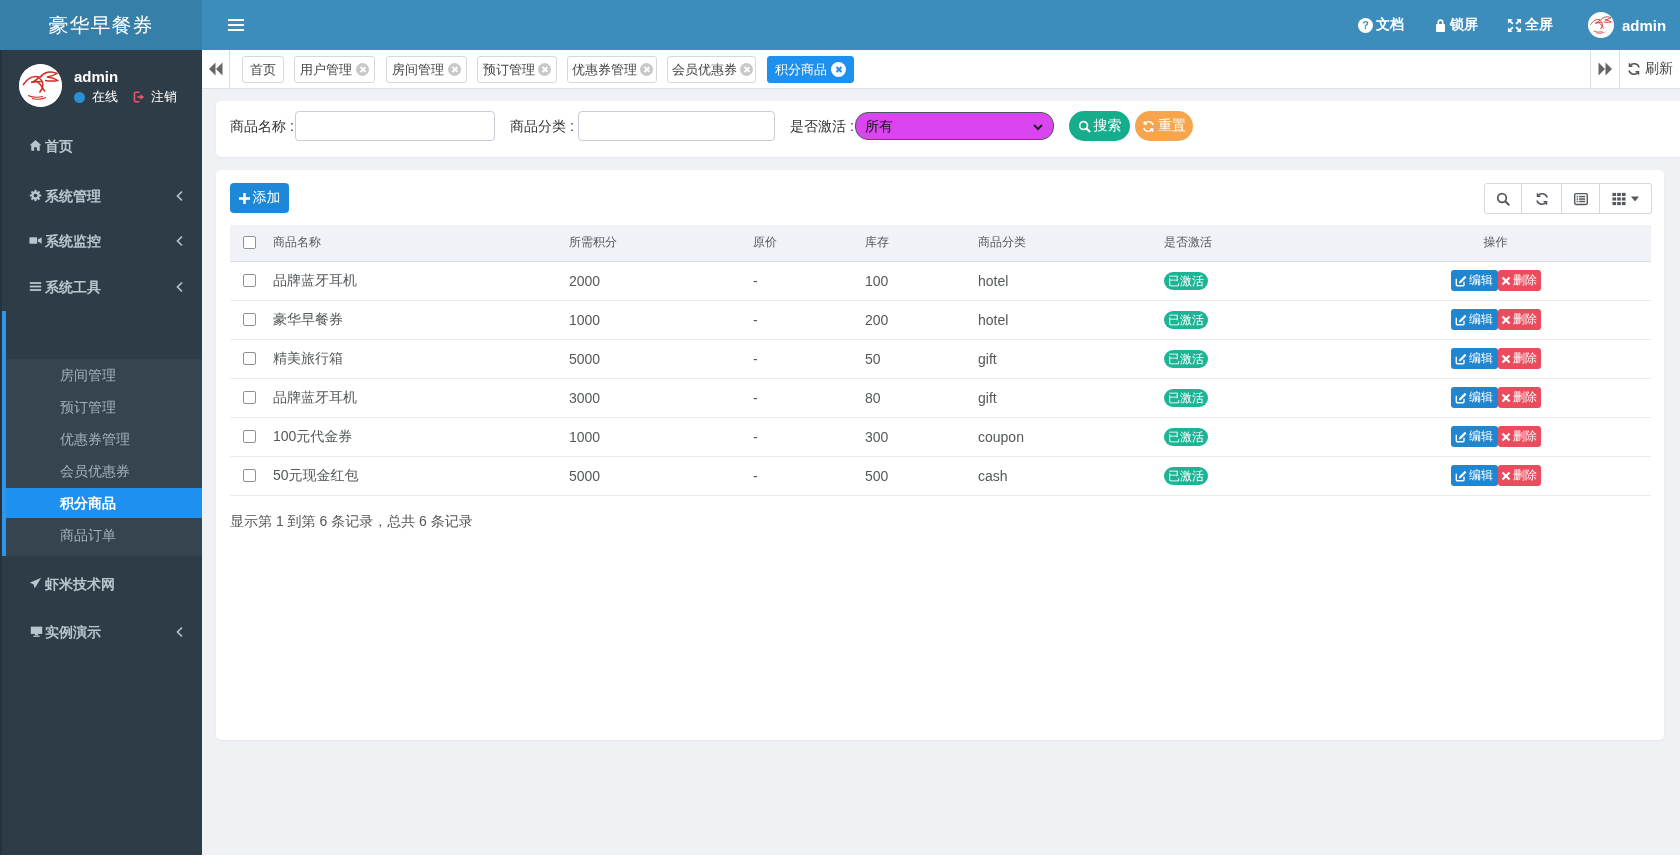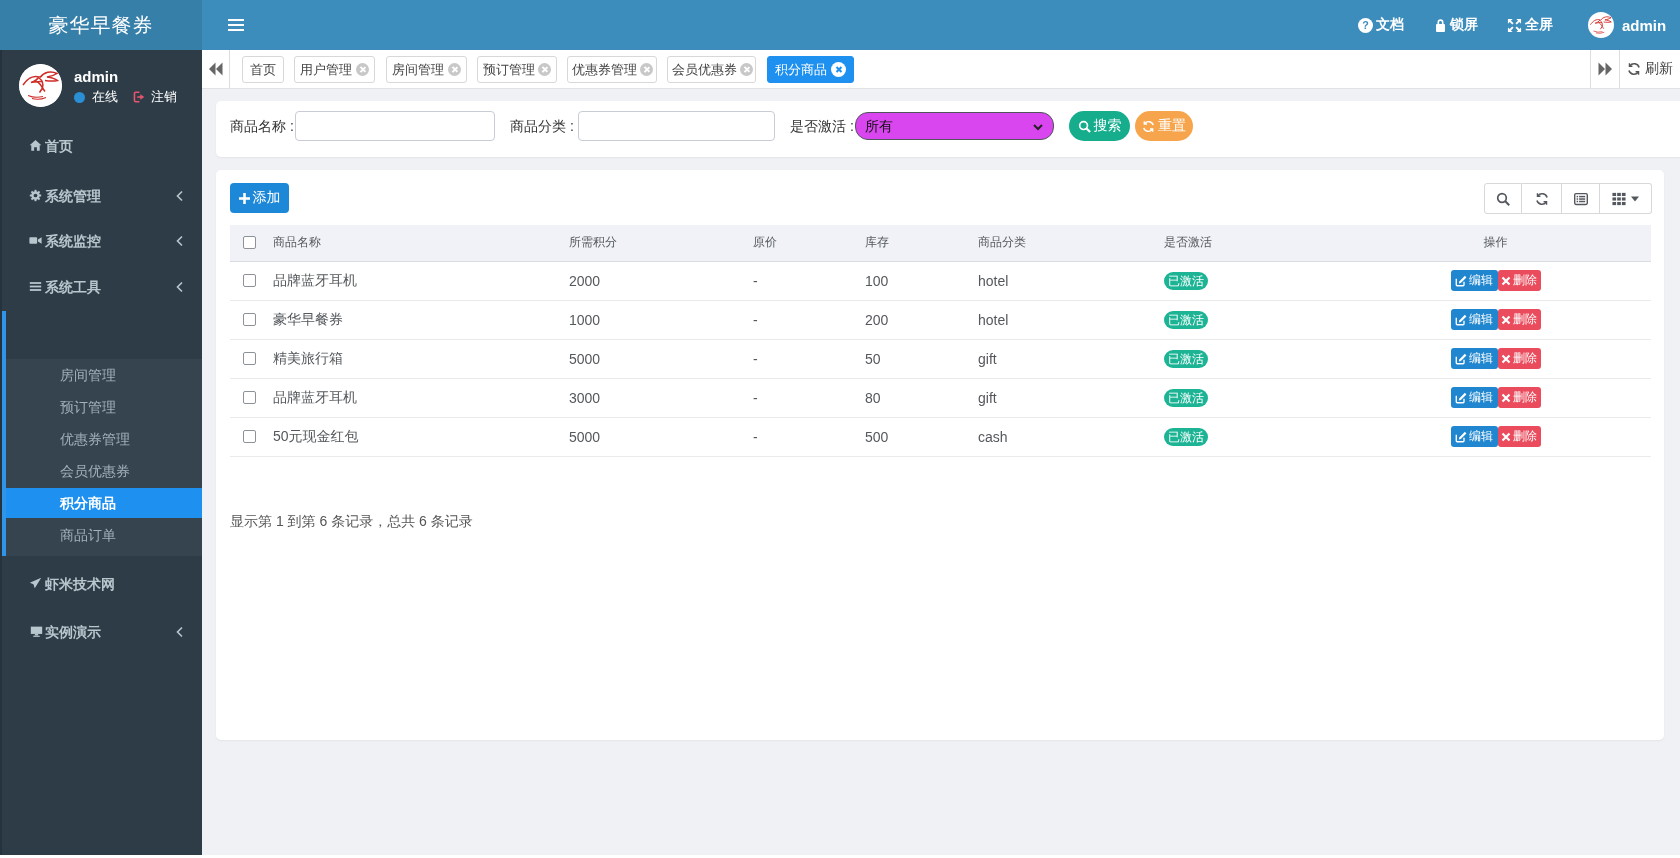--- a/index.html
+++ b/index.html
@@ -435,20 +435,37 @@
                   <path d="M1.5 4.5v7a1 1 0 0 0 1 1h7a1 1 0 0 0 1-1V8" fill="none" stroke="#fff" stroke-width="1.6"></path>
                   <path d="M5 7.5 11.5 1l1.8 1.8L6.8 9.3 4.5 9.8z" fill="#fff"></path>
                 </svg>编辑</span><span class="btn-d"><svg width="10" height="10" viewBox="0 0 10 10" fill="none" stroke="#fff" stroke-width="2.2">
                   <path d="M1.5 1.5 8.5 8.5M8.5 1.5 1.5 8.5"></path>
                 </svg>删除</span></td>
       </tr>
       <tr>
         <td style="padding-left:13px;">
               <div class="cbx"></div>
             </td>
+        <td>100元代金券</td>
+            <td>1000</td>
+            <td>-</td>
+            <td>300</td>
+            <td>coupon</td>
+            <td><span class="badge">已激活</span></td>
+        <td class="opcell"><span class="btn-e"><svg width="12" height="12" viewBox="0 0 14 14">
+                  <path d="M1.5 4.5v7a1 1 0 0 0 1 1h7a1 1 0 0 0 1-1V8" fill="none" stroke="#fff" stroke-width="1.6"></path>
+                  <path d="M5 7.5 11.5 1l1.8 1.8L6.8 9.3 4.5 9.8z" fill="#fff"></path>
+                </svg>编辑</span><span class="btn-d"><svg width="10" height="10" viewBox="0 0 10 10" fill="none" stroke="#fff" stroke-width="2.2">
+                  <path d="M1.5 1.5 8.5 8.5M8.5 1.5 1.5 8.5"></path>
+                </svg>删除</span></td>
+      </tr>
+      <tr>
+        <td style="padding-left:13px;">
+              <div class="cbx"></div>
+            </td>
         <td>50元现金红包</td>
             <td>5000</td>
             <td>-</td>
             <td>500</td>
             <td>cash</td>
             <td><span class="badge">已激活</span></td>
         <td class="opcell"><span class="btn-e"><svg width="12" height="12" viewBox="0 0 14 14">
                   <path d="M1.5 4.5v7a1 1 0 0 0 1 1h7a1 1 0 0 0 1-1V8" fill="none" stroke="#fff" stroke-width="1.6"></path>
                   <path d="M5 7.5 11.5 1l1.8 1.8L6.8 9.3 4.5 9.8z" fill="#fff"></path>
                 </svg>编辑</span><span class="btn-d"><svg width="10" height="10" viewBox="0 0 10 10" fill="none" stroke="#fff" stroke-width="2.2">

